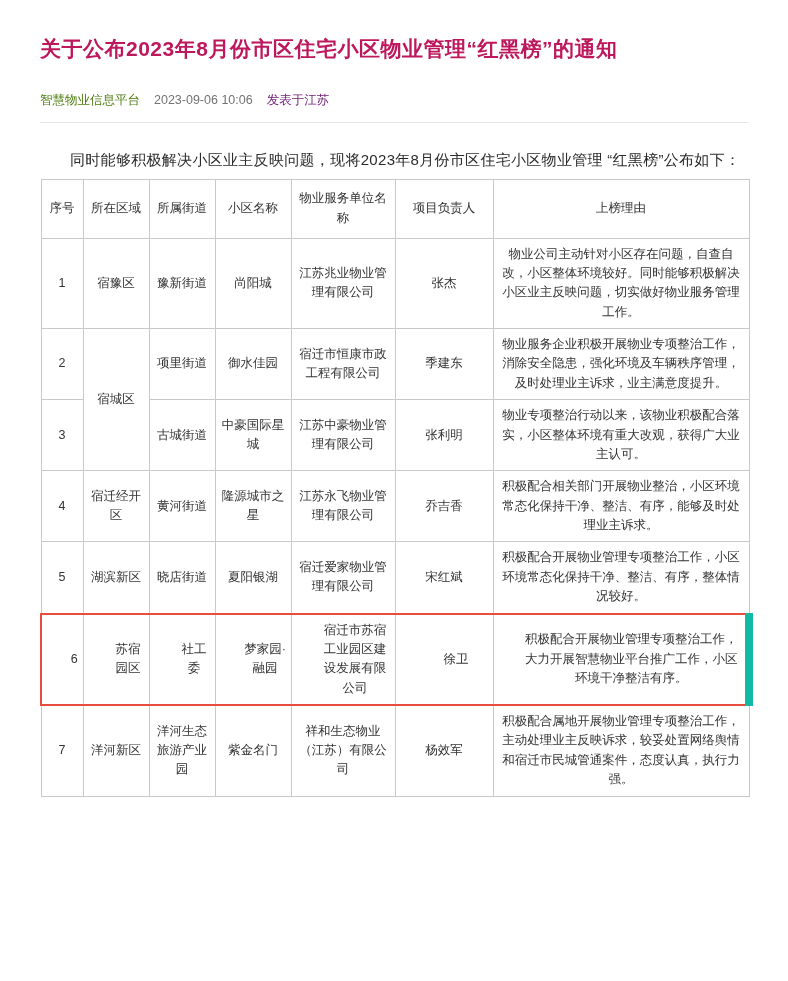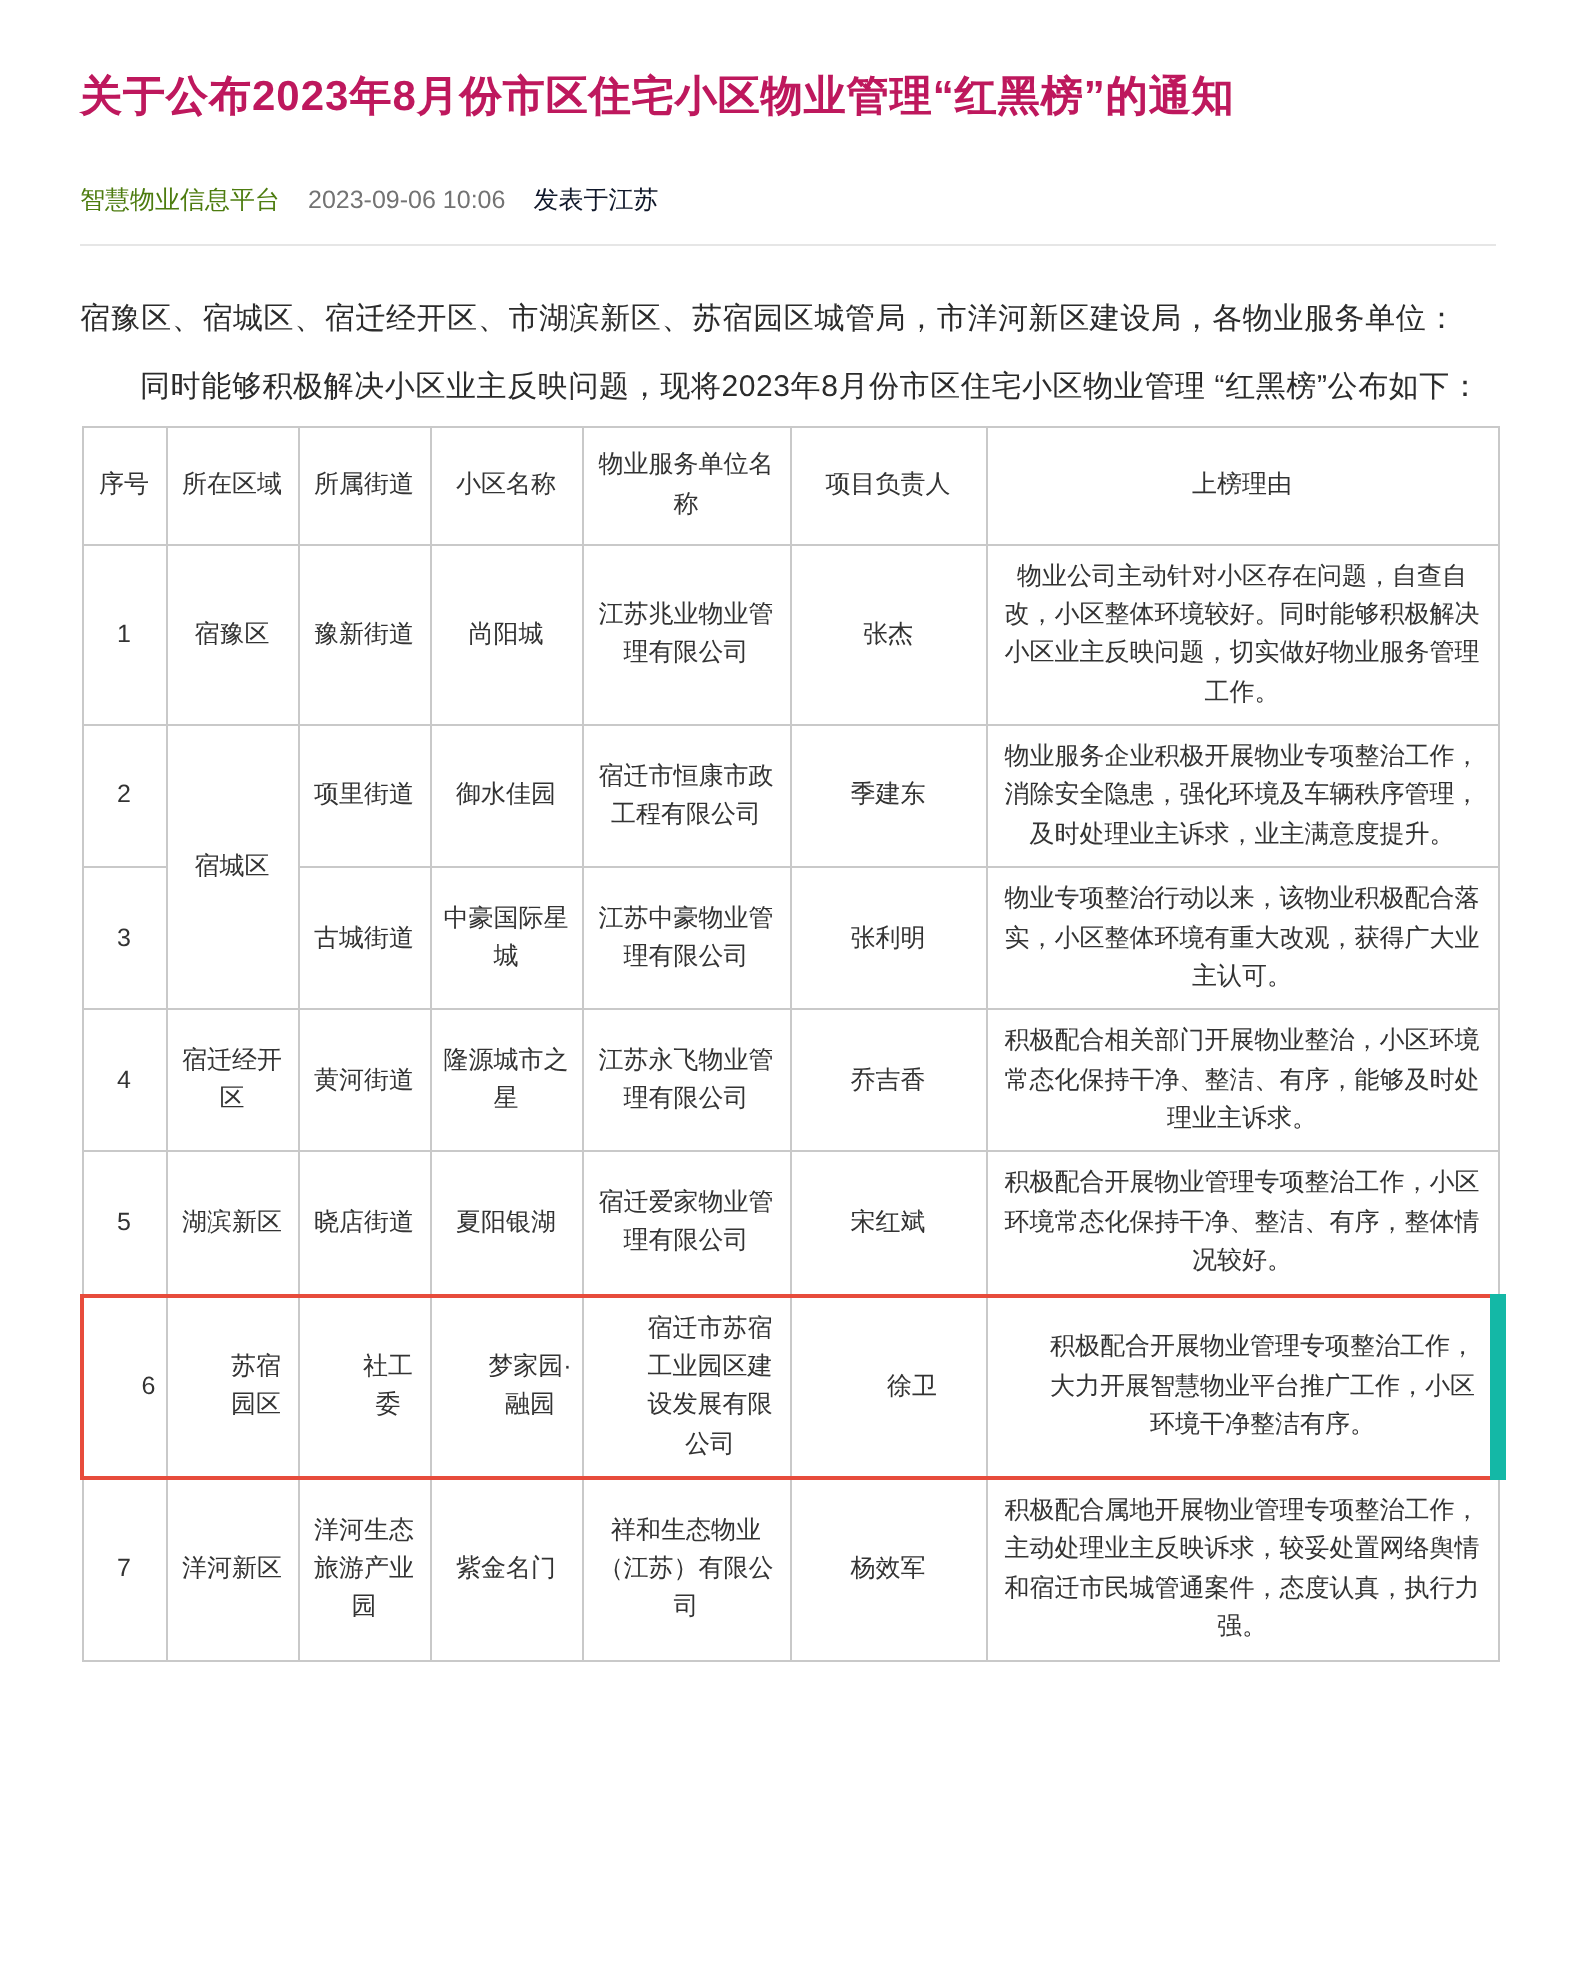--- a/index.html
+++ b/index.html
@@ -38,21 +38,21 @@
     color: #999;
     padding-bottom: 13px;
   }
   .meta-source {
     color: #4d7c0f;
   }
   .meta-date {
     color: #737373;
   }
   .meta-publisher {
-    color: #0f172a;
+    color: #701a75;
   }
   .divider {
     border-top: 1px solid #e6e6e6;
     margin: 0 0 22px 0;
   }
   .body-text {
     font-size: 15px;
     line-height: 2.0;
     color: #2b2b2b;
     letter-spacing: 0.3px;
@@ -126,21 +126,20 @@
 
   <div class="meta-row">
     <span class="meta-source">智慧物业信息平台</span>
     <span class="meta-date">2023-09-06 10:06</span>
     <span class="meta-publisher">发表于江苏</span>
   </div>
 
   <div class="divider"></div>
 
   <div class="body-text">
-    <p>宿豫区、宿城区、宿迁经开区、市湖滨新区、苏宿园区城管局，市洋河新区建设局，各物业服务单位：</p>
     <p class="indent">同时能够积极解决小区业主反映问题，现将2023年8月份市区住宅小区物业管理 “红黑榜”公布如下：</p>
   </div>
 
 
   <table class="red-list">
     <colgroup>
       <col class="col-0">
         <col class="col-1">
         <col class="col-2">
         <col class="col-3">

